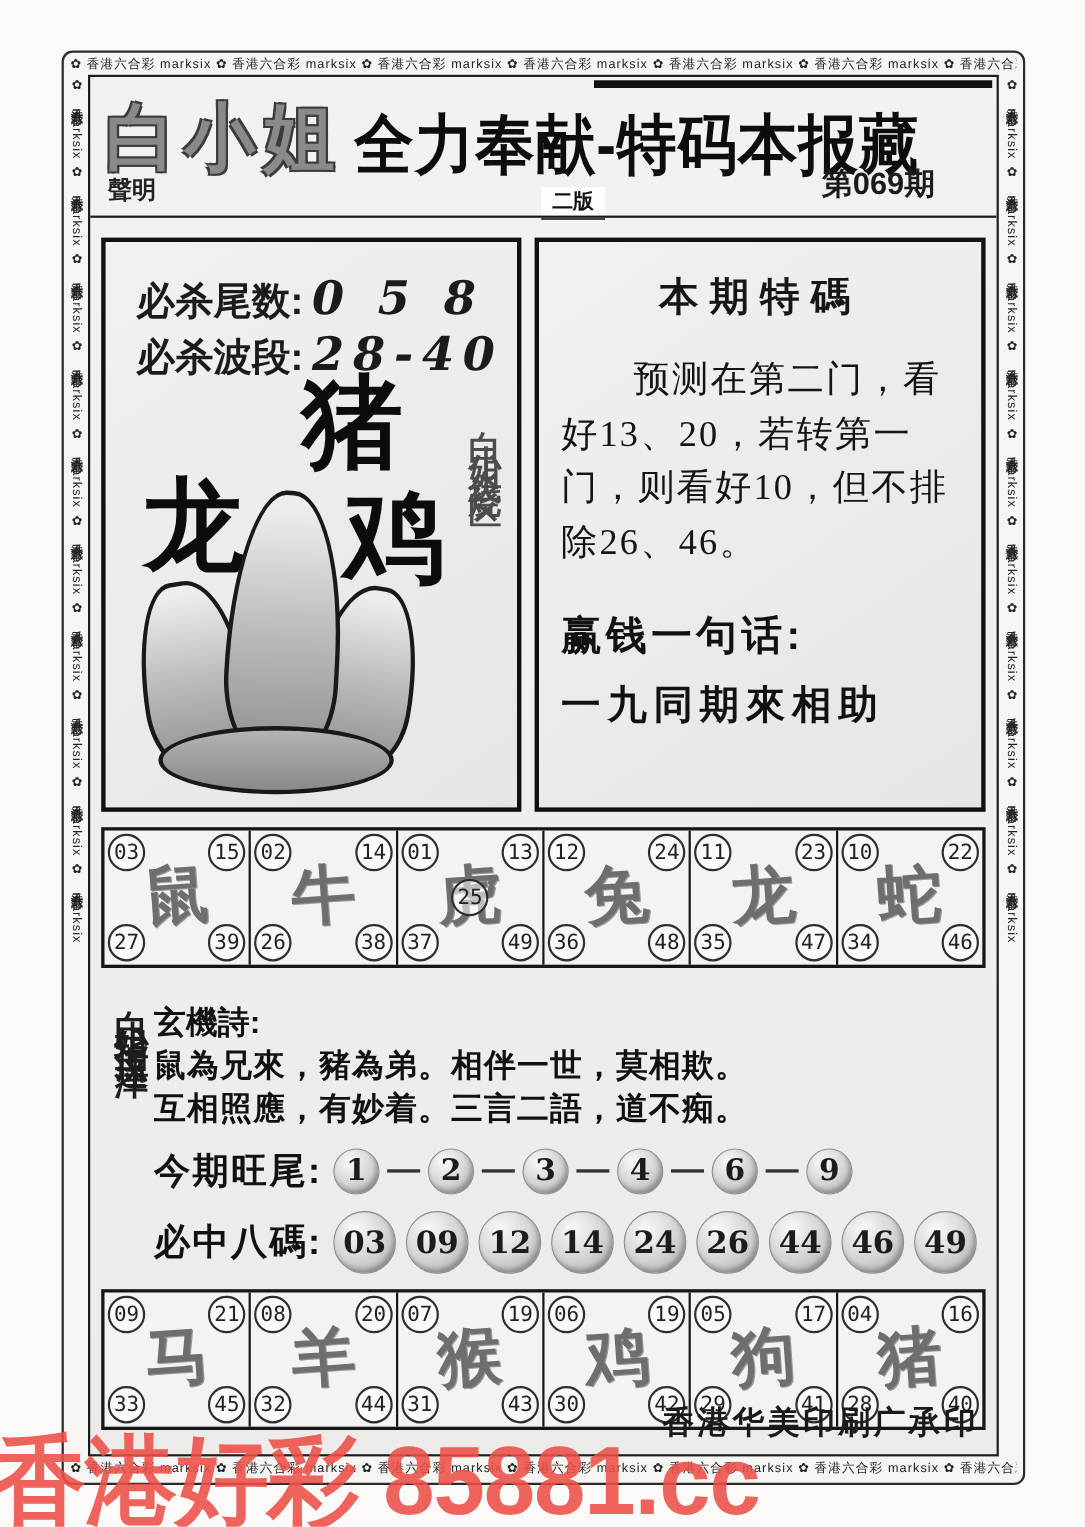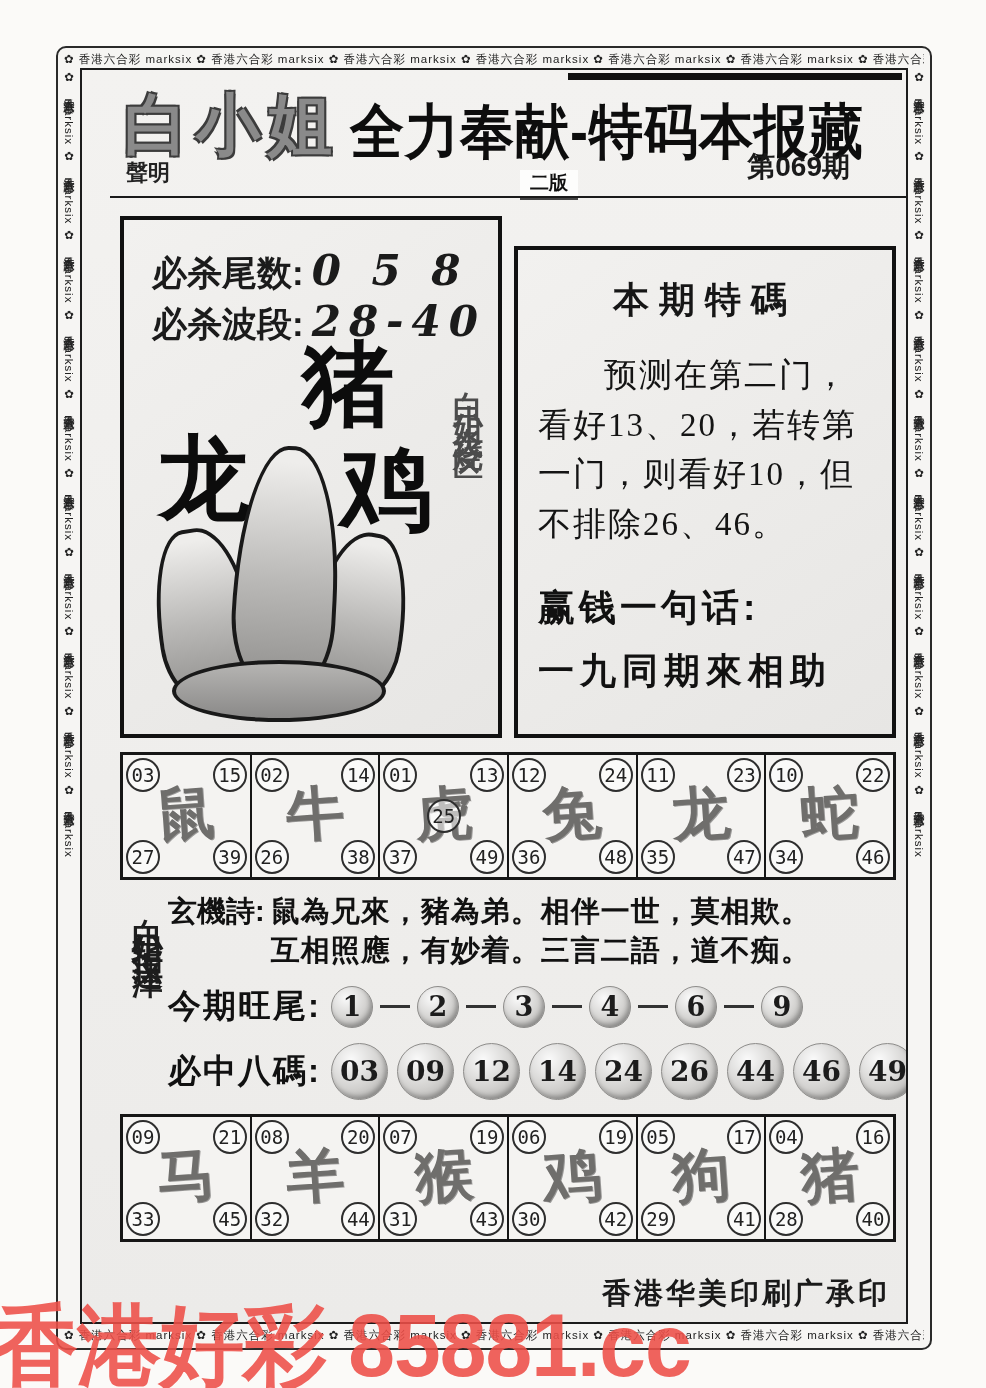--- a/index.html
+++ b/index.html
@@ -18,41 +18,40 @@
   .band-top{left:6px;right:6px;top:2px;height:18px;line-height:18px;}
   .band-bottom{left:6px;right:6px;bottom:3px;height:19px;line-height:19px;}
   .band-left,.band-right{top:22px;bottom:24px;width:18px;writing-mode:vertical-rl;text-orientation:mixed;line-height:18px;}
   .band-left{left:2px;}
   .band-right{right:2px;}
   
   .content{
     position:absolute;left:22px;top:20px;right:22px;bottom:24px;
     border:2px solid #1c1c1c;background:linear-gradient(#f3f2f0,#ecebe9);
     overflow:hidden;
-    padding-left:28px;
   }
   
   .header{position:relative;height:128px;}
   .header-bar{position:absolute;left:458px;top:3px;right:4px;height:7px;background:#111;}
   .title-row{position:absolute;left:14px;top:12px;right:8px;display:flex;align-items:flex-end;white-space:nowrap;}
   .brand{
     font-size:64px;font-weight:900;color:#8a8a8a;letter-spacing:8px;
     text-shadow:-2px -2px 0 #3c3c3c,2px -2px 0 #3c3c3c,-2px 2px 0 #3c3c3c,2px 2px 0 #3c3c3c;
     transform:scaleY(1.05);
   }
   .main-title{font-size:54px;font-weight:900;letter-spacing:1px;color:#0d0d0d;margin-left:10px;transform:scaleY(1.1);}
   .issue{position:absolute;right:56px;top:78px;font-size:28px;font-weight:bold;color:#1a1a1a;}
   .statement{position:absolute;left:16px;top:88px;font-size:22px;font-weight:900;color:#222;}
   .edition{position:absolute;left:410px;top:100px;font-size:19px;font-weight:bold;background:#fdfdfc;padding:0 10px 2px;border-bottom:2px solid #444;}
   .header-divider{position:absolute;left:0;right:0;top:126px;height:2px;background:#1a1a1a;}
   
   .boxes{display:flex;gap:12px;margin:18px 10px 0;height:522px;}
   .box{border:4px solid #111;background:linear-gradient(145deg,#f2f1ef,#e7e6e4);position:relative;box-sizing:border-box;}
   .kill-box{width:382px;}
-  .special-box{flex:1;margin-top:30px;}
+  .special-box{flex:1;}
   .kill-lines{padding:26px 0 0 28px;}
   .kill-line{font-size:35px;font-weight:900;white-space:nowrap;color:#1b1b1b;}
   .kill-line .val{font-family:"DejaVu Serif","Liberation Serif",serif;font-style:italic;font-size:42px;font-weight:bold;letter-spacing:8px;margin-left:8px;}
   .animal-big{position:absolute;font-size:92px;font-weight:900;color:#0c0c0c;line-height:1;}
   .a-pig{left:178px;top:118px;}
   .a-dragon{left:34px;top:212px;}
   .a-rooster{left:216px;top:222px;}
   .burn-note{position:absolute;right:10px;top:148px;writing-mode:vertical-rl;text-orientation:upright;font-size:30px;font-weight:bold;color:#4c4c4c;letter-spacing:12px;}
   
   .flame{position:absolute;left:26px;bottom:8px;width:260px;height:310px;}
@@ -87,21 +86,21 @@
     text-shadow:1px 1px 0 #9a9998;
   }
   
   .pointer{display:flex;margin:10px 6px 0;}
   .pointer-side{
     width:78px;writing-mode:vertical-rl;text-orientation:upright;
     font-size:31px;font-weight:900;color:#1d1d1d;letter-spacing:8px;
     padding-top:4px;margin-left:10px;
   }
   .pointer-main{flex:1;padding-right:8px;}
-  .poem{display:flex;margin-top:2px;}
+  .poem{display:flex;margin-top:20px;flex-direction:column;}
   .poem-label{font-size:29px;font-weight:900;white-space:nowrap;margin-right:6px;}
   .poem-lines{font-size:29px;font-weight:900;line-height:1.35;letter-spacing:1px;}
   .row-line{display:flex;align-items:center;margin-top:14px;white-space:nowrap;}
   .row-label{font-size:33px;font-weight:900;letter-spacing:2px;margin-right:10px;}
   .ball{
     border-radius:50%;display:flex;align-items:center;justify-content:center;
     background:radial-gradient(circle at 35% 28%,#fafafa,#d2d1cf 55%,#a4a3a1);
     border:1px solid #8d8c8a;color:#1c1c1c;font-weight:bold;
     box-shadow:inset -2px -3px 4px rgba(0,0,0,.25);
   }

